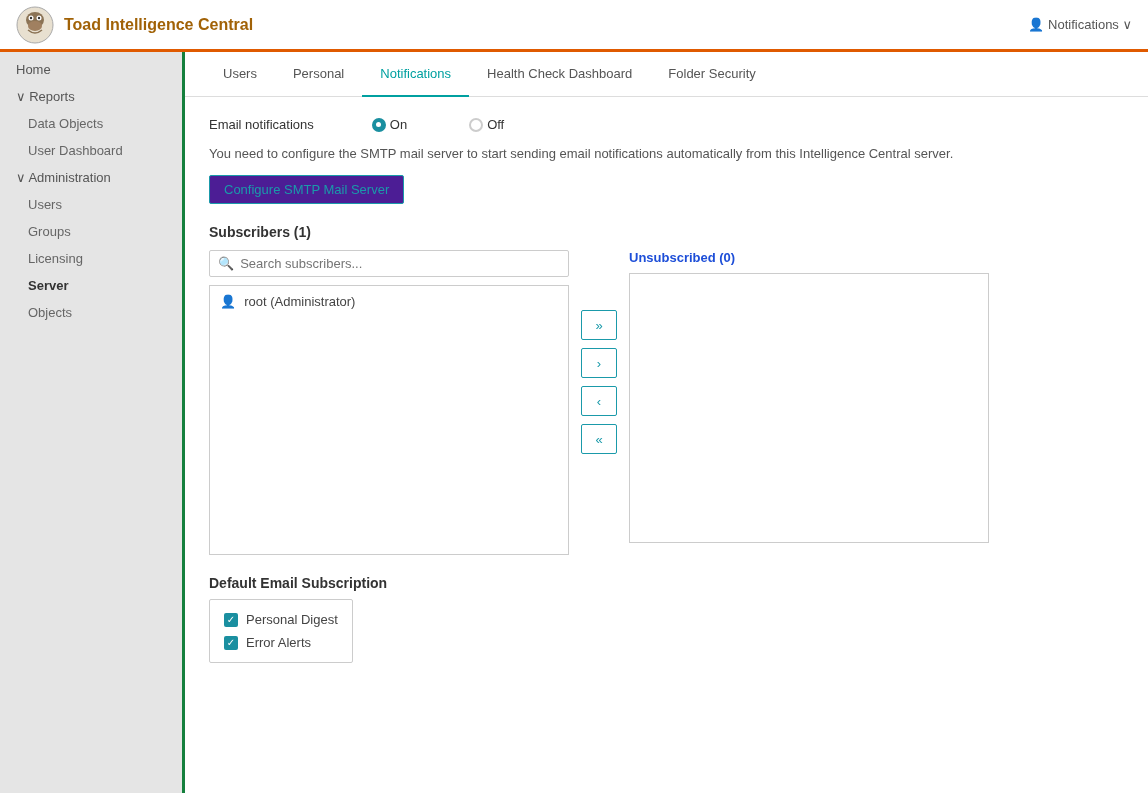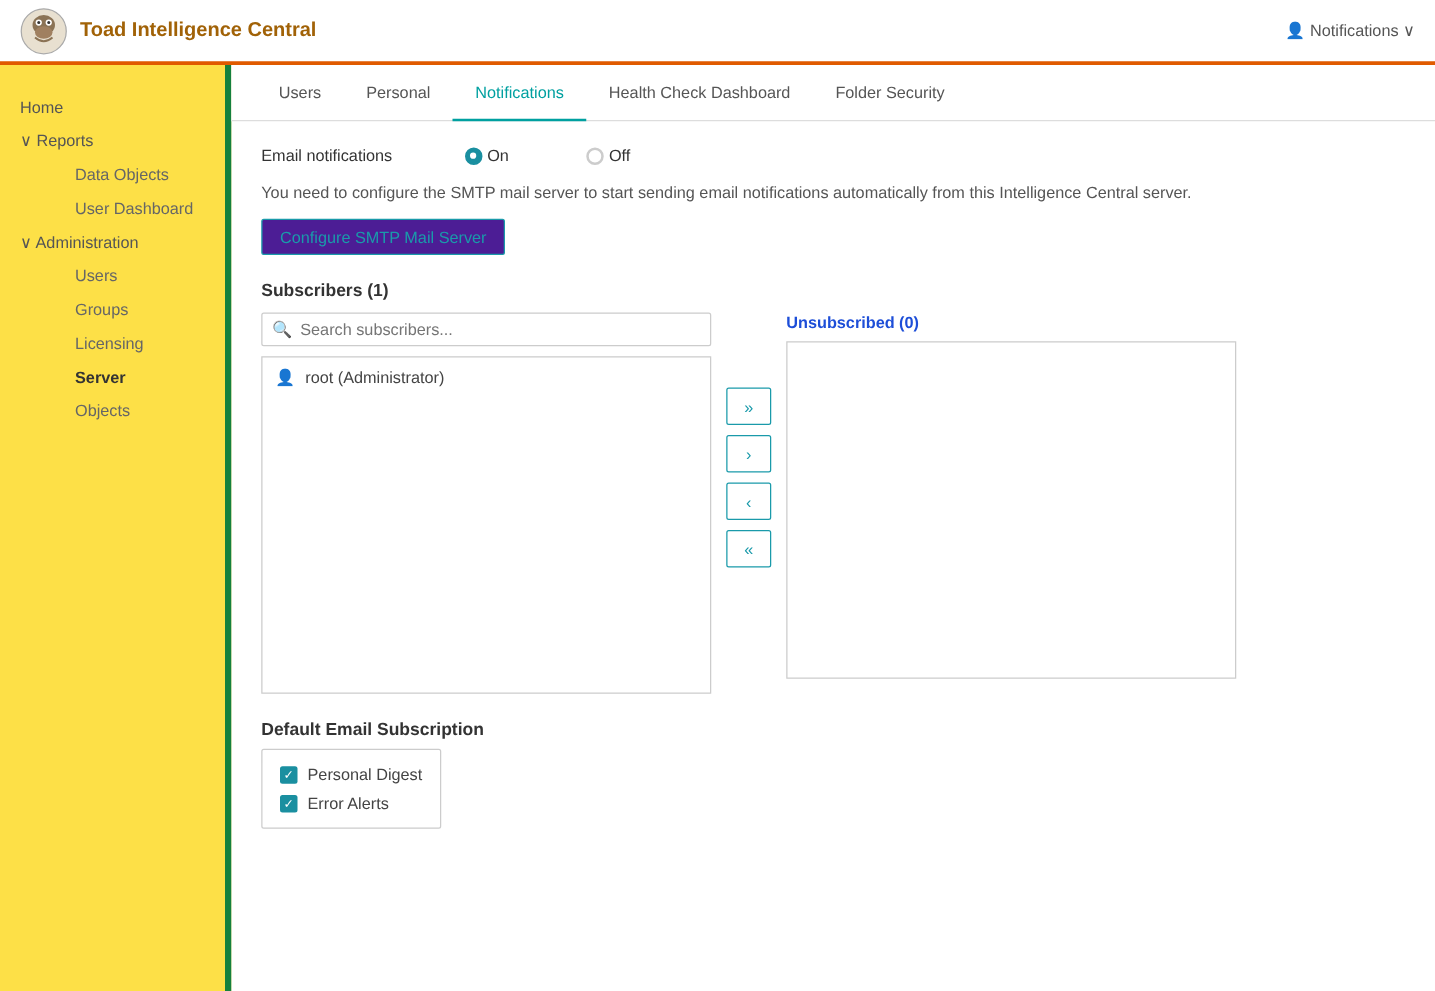--- a/index.html
+++ b/index.html
@@ -38,35 +38,34 @@
     
     .layout {
       display: flex;
       height: calc(793px - 52px);
     }
 
     
     .sidebar {
       width: 185px;
       min-width: 185px;
-      background: #fde047;
-      border-right: 5px solid #15803d;
-      padding: 20px 0;
+      background: #e5e5e5;
+      border-right: 3px solid #15803d;
+      padding: 4px 0;
     }
     .sidebar-item {
       padding: 6px 16px;
       cursor: pointer;
       color: #555;
       font-size: 13px;
     }
     .sidebar-item.indent {
       padding-left: 28px;
       color: #666;
       font-weight: normal;
-      margin-left: 32px;
     }
     .sidebar-item.bold {
       font-weight: bold;
       color: #333;
     }
 
     
     .main {
       flex: 1;
       display: flex;

